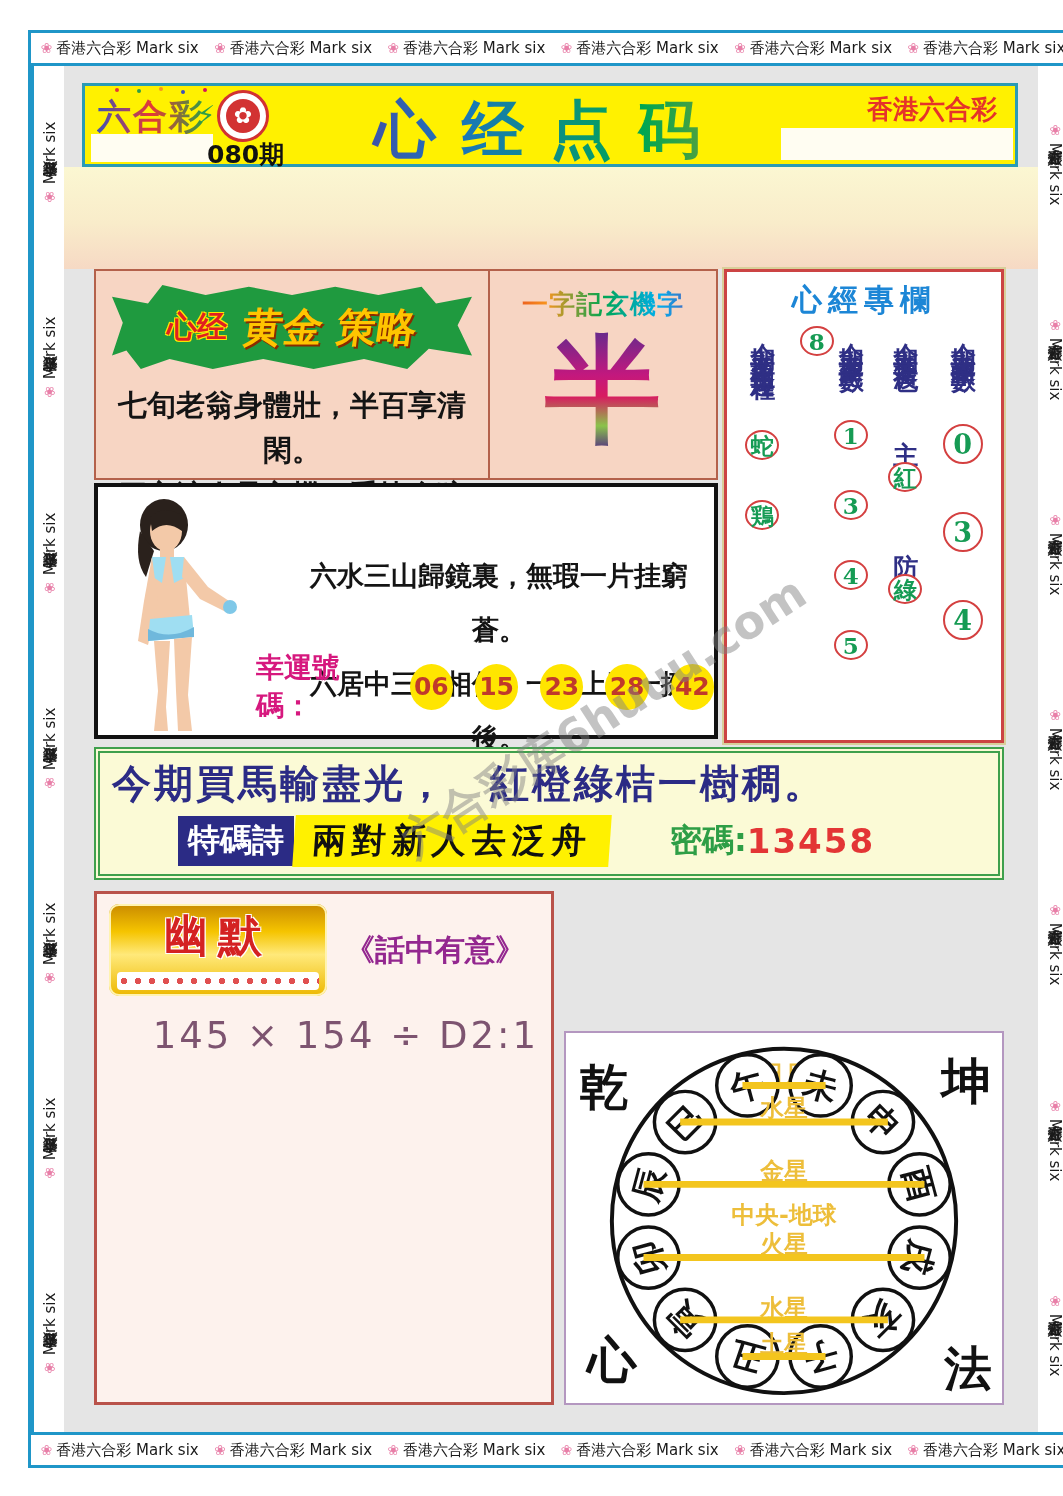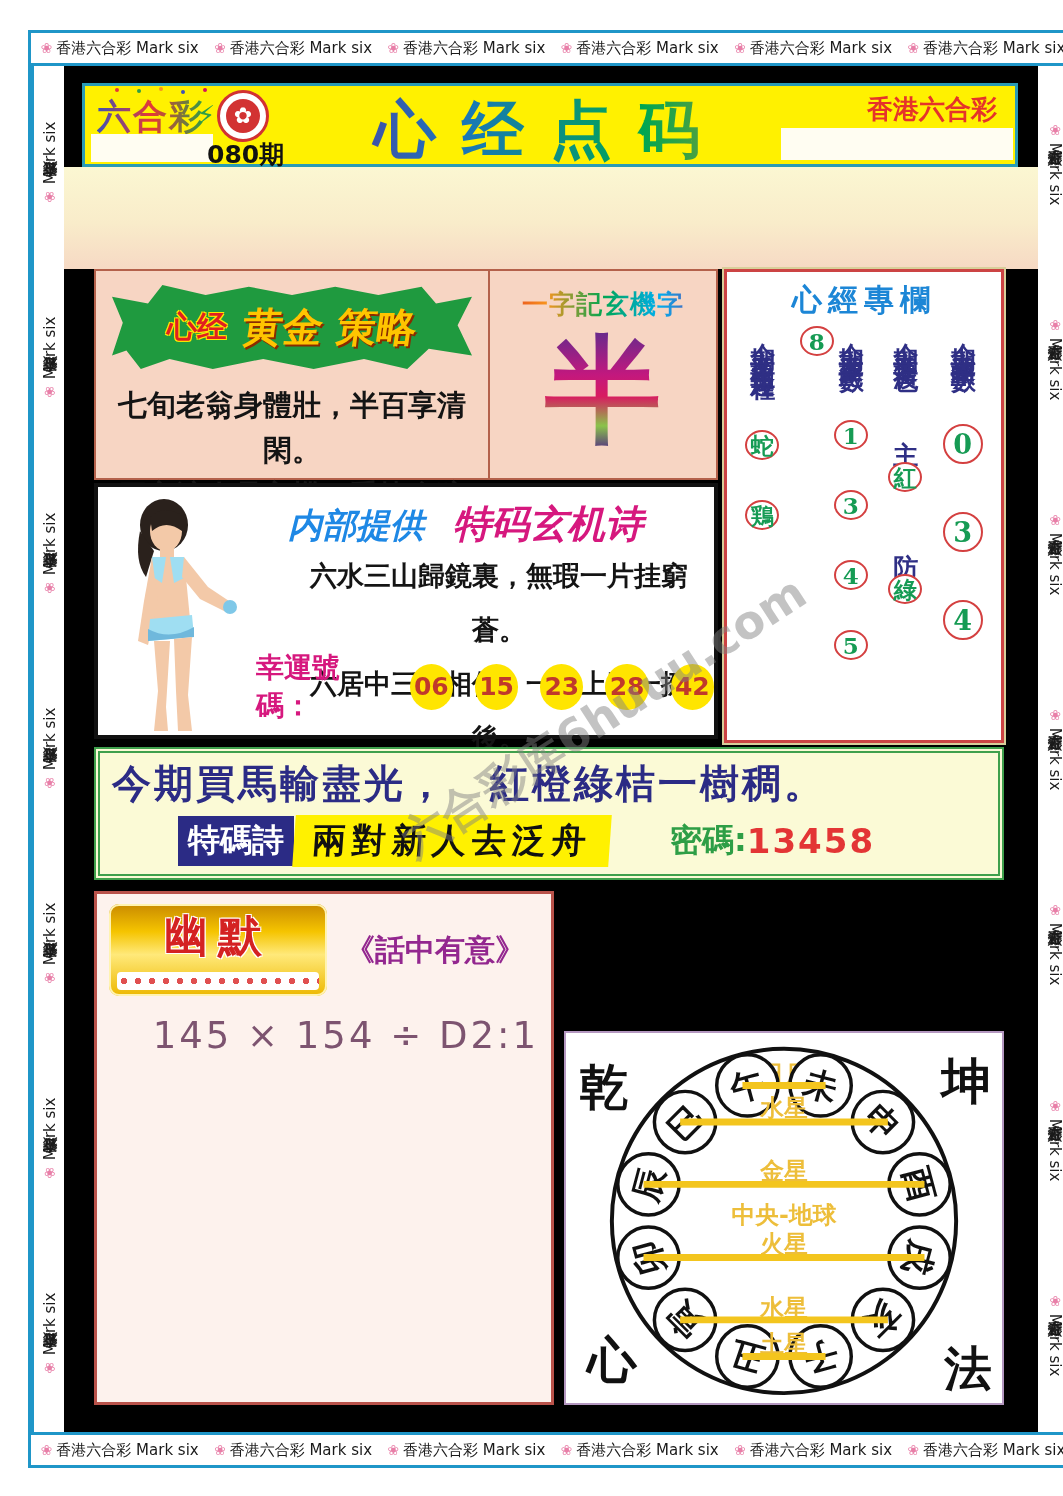--- a/index.html
+++ b/index.html
@@ -12,21 +12,21 @@
   .band-top{left:0;right:0;top:0;height:30px;flex-direction:row;justify-content:space-around;align-items:center;border-bottom:3px solid #1f96c8;}
   .band-bottom{left:0;right:0;bottom:0;height:30px;flex-direction:row;justify-content:space-around;align-items:center;border-top:3px solid #1f96c8;}
   .band-left{left:0;top:33px;bottom:33px;width:33px;border-right:3px solid #1f96c8;
              writing-mode:vertical-rl;transform:rotate(180deg);flex-direction:row;justify-content:space-around;align-items:center;}
   .band-right{right:0;top:33px;bottom:33px;width:33px;border-left:3px solid #1f96c8;
              writing-mode:vertical-rl;flex-direction:row;justify-content:space-around;align-items:center;}
   .bu{white-space:nowrap;}
   .fl{color:#e87fa8;font-style:normal;font-size:14px;padding:0 4px;}
   
   .content{position:absolute;left:33px;top:33px;right:33px;bottom:33px;
-           background:#000000;overflow:hidden;}
+           background:#e5e5e5;overflow:hidden;}
   .grad-strip{position:absolute;left:0;right:0;top:101px;height:102px;
            background:linear-gradient(180deg,#fbf7d2 0%,#f9ecca 55%,#f6d9c4 100%);}
   
   .hdr{position:absolute;left:18px;top:17px;width:936px;height:84px;background:#fff100;
        border:3px solid #2a9bb5;box-sizing:border-box;}
   .logo{position:absolute;left:12px;top:8px;font-size:34px;font-weight:900;
         background:linear-gradient(90deg,#3f51b5,#e53935,#2e9e46);
         -webkit-background-clip:text;background-clip:text;color:transparent;letter-spacing:2px;}
   .bolt{position:absolute;left:112px;top:14px;color:#2e9e46;font-size:26px;font-weight:900;}
   .confetti{position:absolute;left:30px;top:2px;width:4px;height:4px;border-radius:50%;background:#e53935;
@@ -250,24 +250,20 @@
           <path d="M66 66 L80 66 L82 86 L70 92 Z" fill="#9fdef2"></path>
           <path d="M46 84 L58 92 L70 92 L82 86 L83 96 L45 98 Z" fill="#fff" opacity="0.0"></path>
           <path d="M48 66 L40 110 L34 150 L44 154 L54 112 Z" fill="#f3c9a8"></path>
           <path d="M80 66 L104 96 L128 112 L124 122 L96 108 L78 86 Z" fill="#f3c9a8"></path>
           <circle cx="126" cy="116" r="7" fill="#7fc8e8"></circle>
           <path d="M46 128 L88 124 L90 146 L44 150 Z" fill="#9fdef2"></path>
           <path d="M44 138 Q66 150 90 136 L90 146 L44 150 Z" fill="#6fb8dc"></path>
           <path d="M50 150 L66 150 L62 216 L64 240 L50 240 L54 200 Z" fill="#f3c9a8"></path>
           <path d="M70 148 L88 146 L84 204 L88 240 L74 240 L72 200 Z" fill="#f3c9a8"></path>
         </svg>
-        <div class="pv-head">
-          <span class="pv-provider">内部提供</span>
-          <span class="pv-title">特码玄机诗</span>
-        </div>
         <div class="pv-lines">
           <div>六水三山歸鏡裏，無瑕一片挂窮蒼。</div>
           <div>六居中三九相伴，一在上三一挺後。</div>
         </div>
         <div class="lucky-row">
           <span class="lucky-label">幸運號碼：</span>
           <span class="lucky">06</span>
           <span class="lucky">15</span>
           <span class="lucky">23</span>
           <span class="lucky">28</span>

